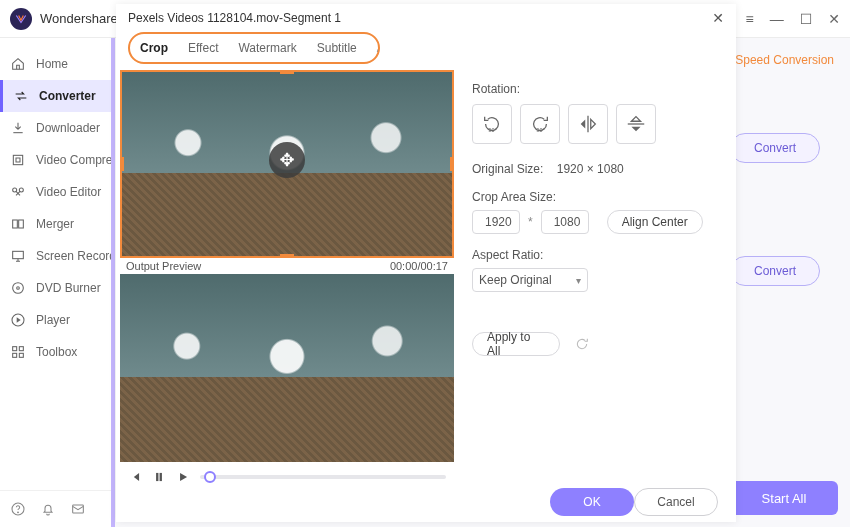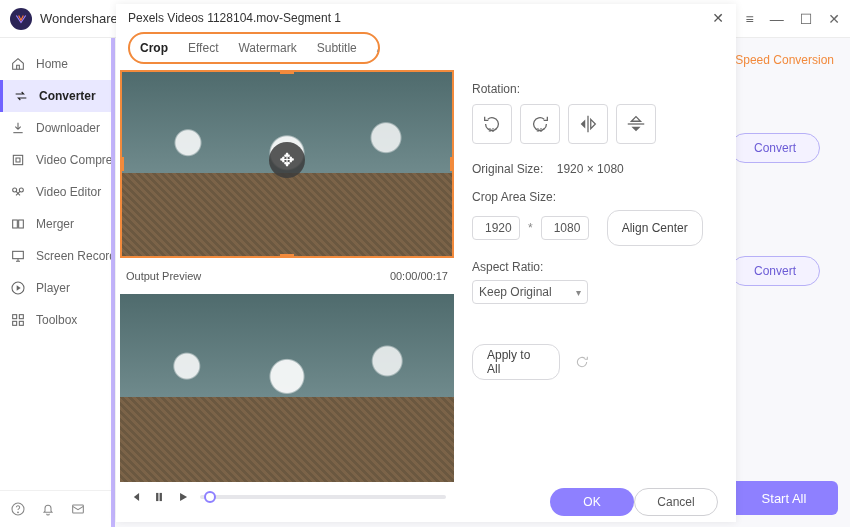--- a/index.html
+++ b/index.html
@@ -212,21 +212,21 @@
   background: #f28a3c;
 }
 .crop-handle.v { width: 4px; height: 14px; }
 .ch-top { top: -2px; left: 50%; transform: translateX(-50%); }
 .ch-bot { bottom: -2px; left: 50%; transform: translateX(-50%); }
 .ch-left { left: -2px; top: 50%; transform: translateY(-50%); }
 .ch-right { right: -2px; top: 50%; transform: translateY(-50%); }
 
 .preview-label-row {
   display: flex;
-  padding: 12px 6px;
+  padding: 2px 6px;
   font-size: 11px;
   color: #555;
   align-items: flex-end;
 }
 .preview-label-row .time { margin-left: auto; }
 
 .output-preview {
   width: 334px; height: 188px;
   background: #888;
   position: relative;
@@ -292,21 +292,21 @@
   border: 1px solid #d9d9dd;
   border-radius: 4px;
   padding: 0 12px;
   font-size: 12px;
   color: #555;
   display: flex; align-items: center;
   background: #fff;
 }
 .size-inline .star { color: #888; }
 .pillbtn {
-  height: 36px;
+  height: 24px;
   border: 1px solid #d9d9dd;
   border-radius: 12px;
   padding: 0 14px;
   font-size: 12px;
   background: #fff;
   display: flex; align-items: center; justify-content: center;
   cursor: pointer;
   color: #444;
 }
 .selectbox {
@@ -407,20 +407,27 @@
             <rect x="13" y="6" width="7" height="12"></rect>
           </svg></span>
         <span>Merger</span>
       </div>
       <div class="nav-item">
         <span class="icon"><svg viewBox="0 0 24 24">
             <rect x="4" y="5" width="16" height="11"></rect>
             <path d="M9 20h6M12 16v4"></path>
           </svg></span>
         <span>Screen Recorde</span>
+      </div>
+      <div class="nav-item">
+        <span class="icon"><svg viewBox="0 0 24 24">
+            <circle cx="12" cy="12" r="8"></circle>
+            <circle cx="12" cy="12" r="2"></circle>
+          </svg></span>
+        <span>DVD Burner</span>
       </div>
       <div class="nav-item">
         <span class="icon"><svg viewBox="0 0 24 24">
             <circle cx="12" cy="12" r="9"></circle>
             <path d="M10 8l6 4-6 4z" fill="currentColor" stroke="none"></path>
           </svg></span>
         <span>Player</span>
       </div>
       <div class="nav-item">
         <span class="icon"><svg viewBox="0 0 24 24">

